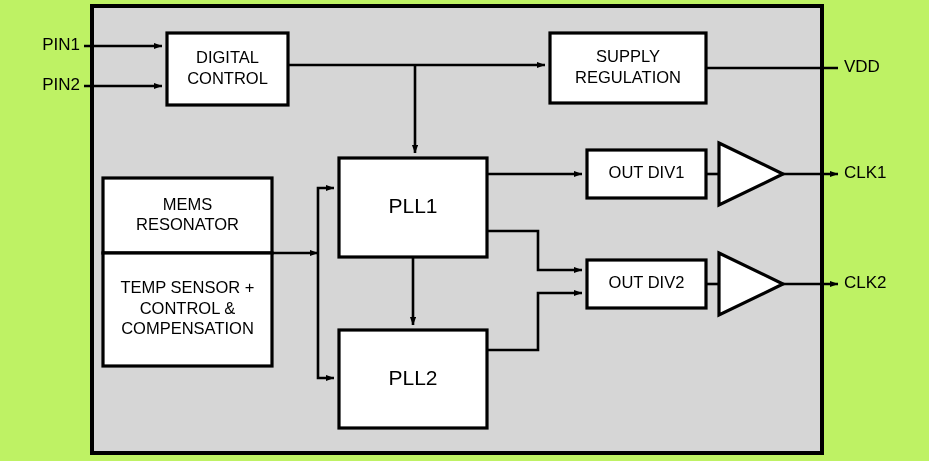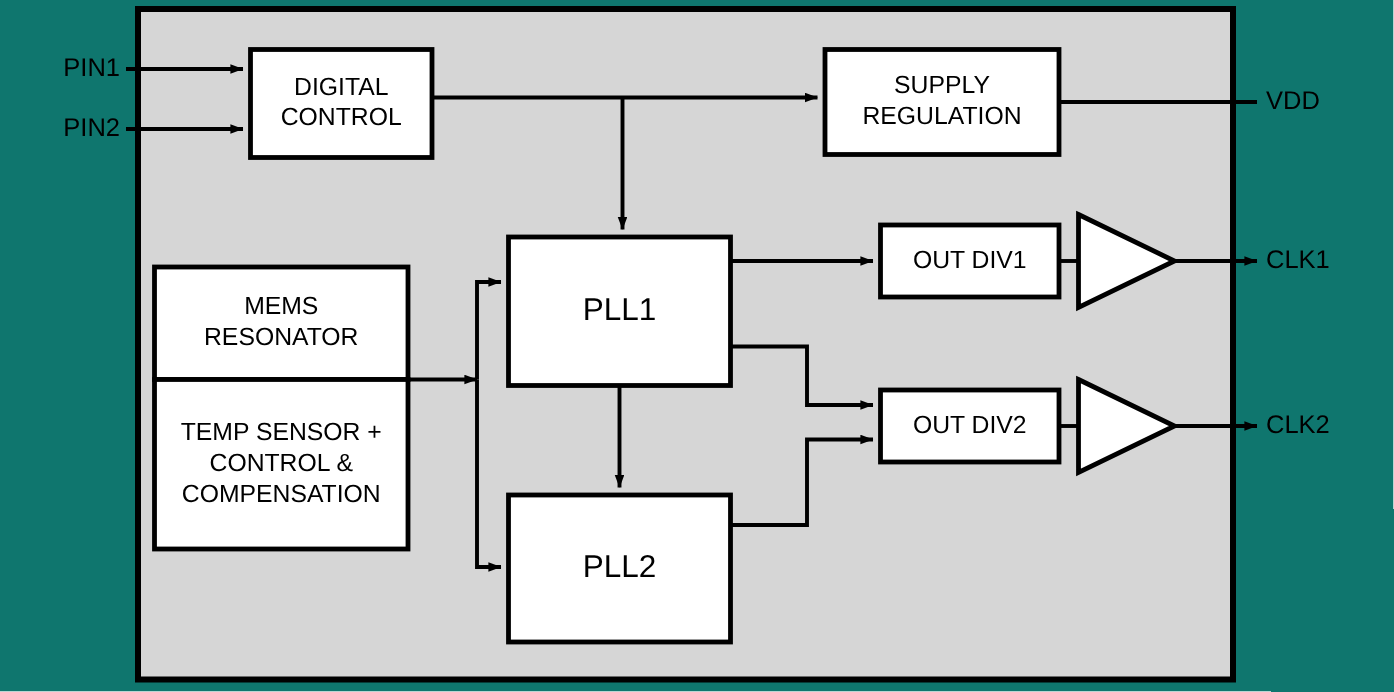--- a/index.html
+++ b/index.html
@@ -8,21 +8,21 @@
     padding: 0;
     background: #ffffff;
   }
   body {
     font-family: "Liberation Sans", sans-serif;
   }
   #diagram-root {
     position: relative;
     width: 929px;
     height: 461px;
-    background: #0f766e;
+    background: #bef264;
     overflow: hidden;
   }
   svg#block-diagram {
     display: block;
     width: 929px;
     height: 461px;
   }
   .chip-body {
     fill: #d6d6d6;
     stroke: #000000;

